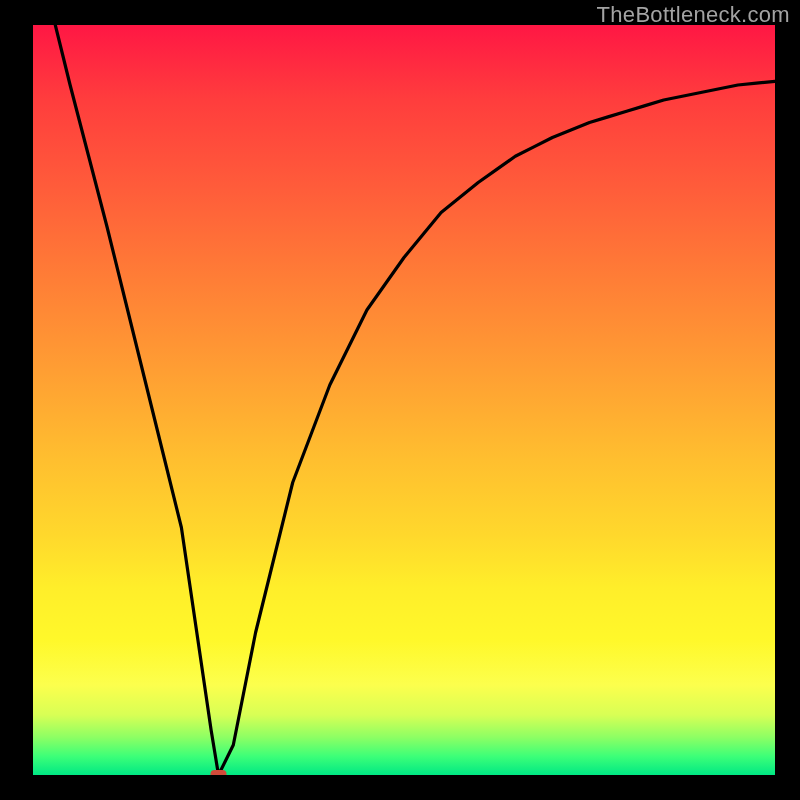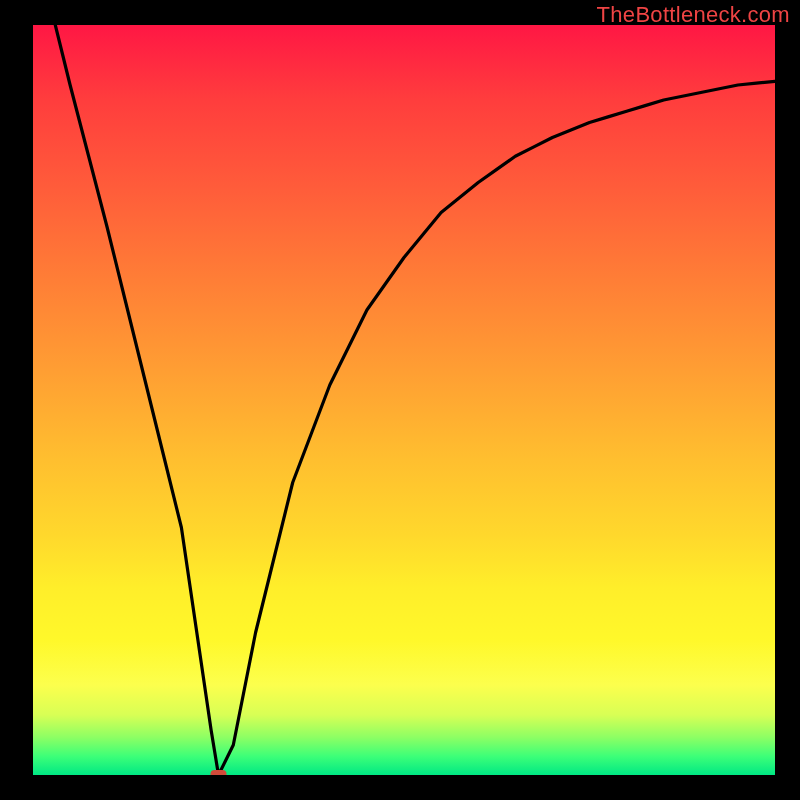--- a/index.html
+++ b/index.html
@@ -55,21 +55,21 @@
     stroke-linecap: round;
   }
   .marker {
     fill: #d14a3a;
     stroke: none;
   }
   .watermark {
     position: absolute;
     top: 2px;
     right: 10px;
-    color: #ef4444;
+    color: #a3a3a3;
     font-size: 22px;
     letter-spacing: 0.3px;
     user-select: none;
   }
 </style>
 </head>
 <body>
 
 <div class="stage">
 

